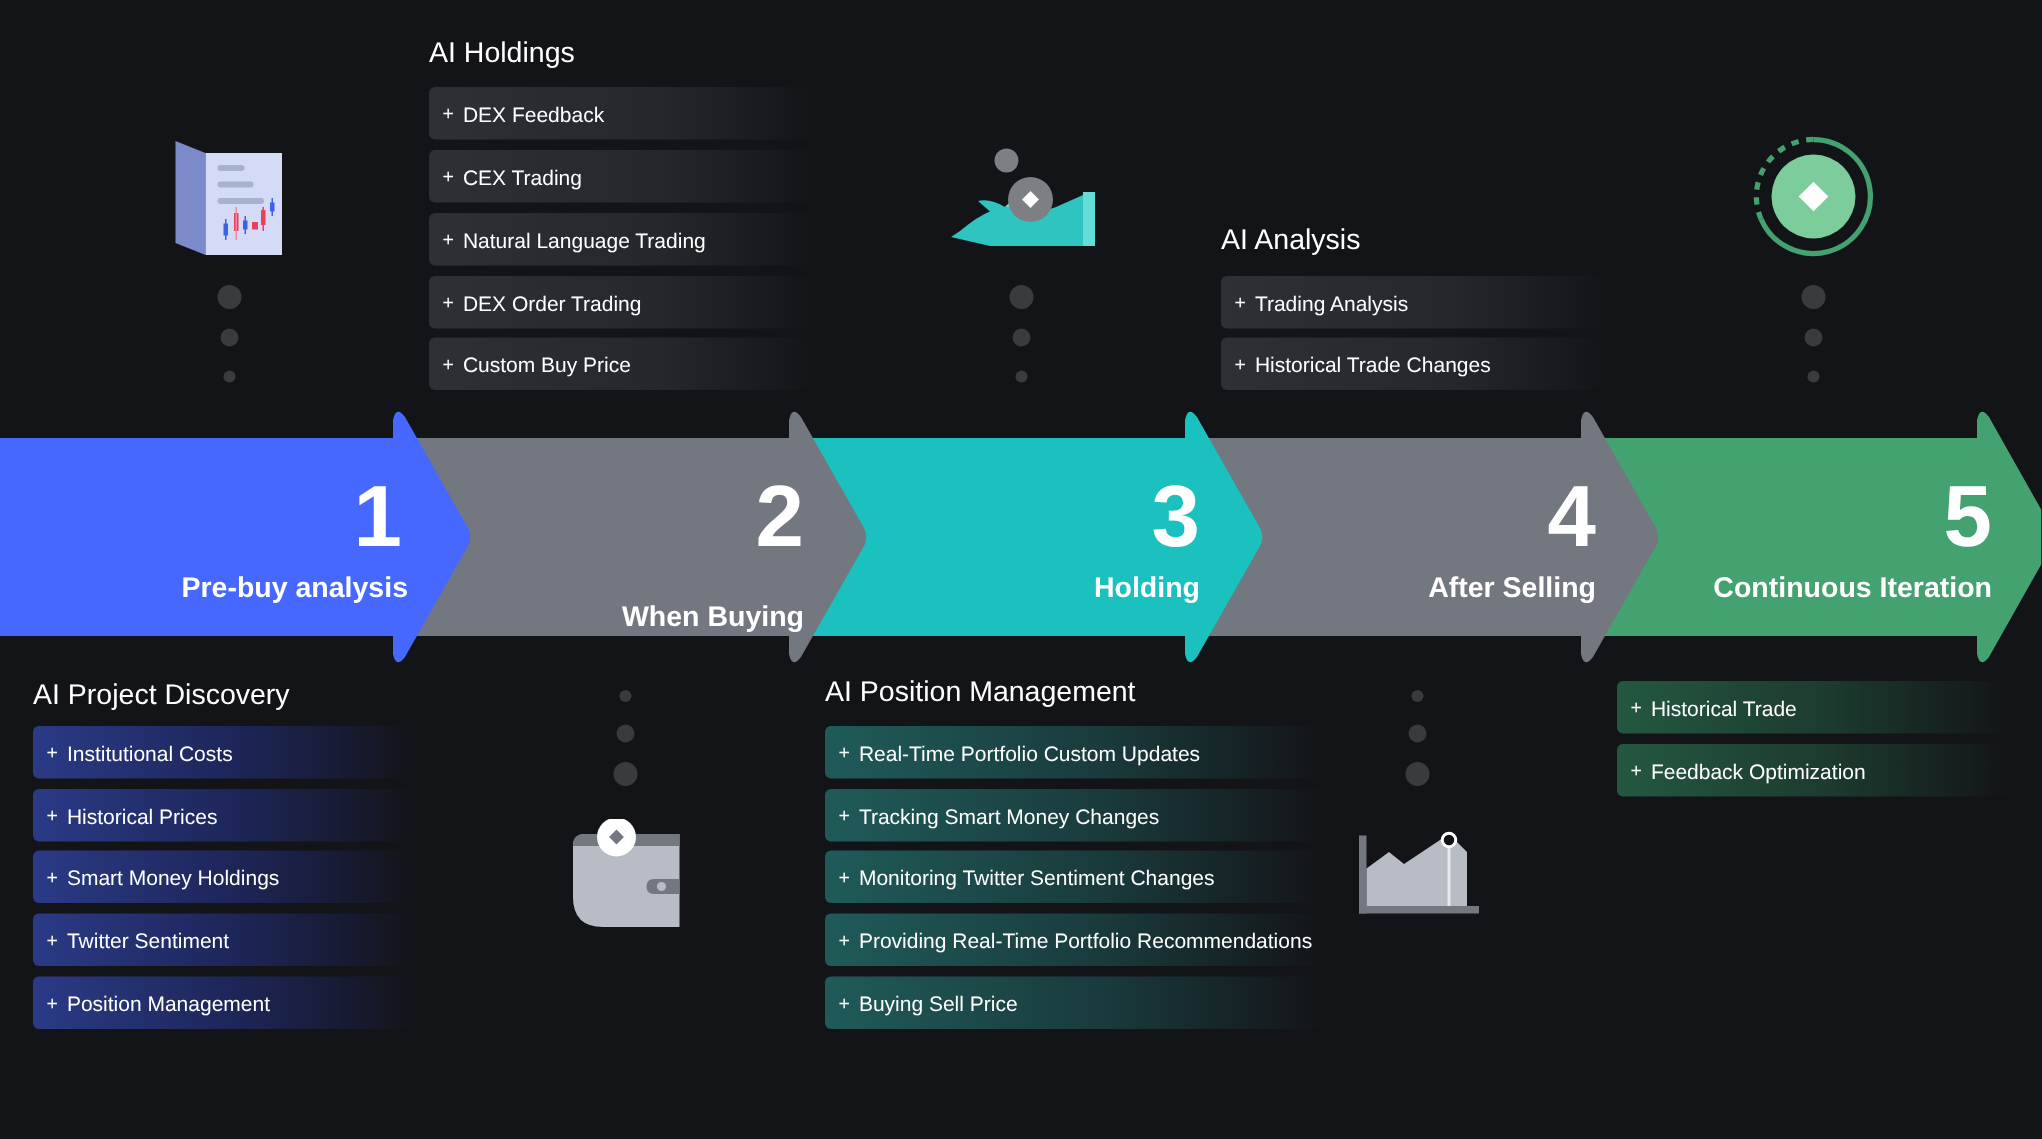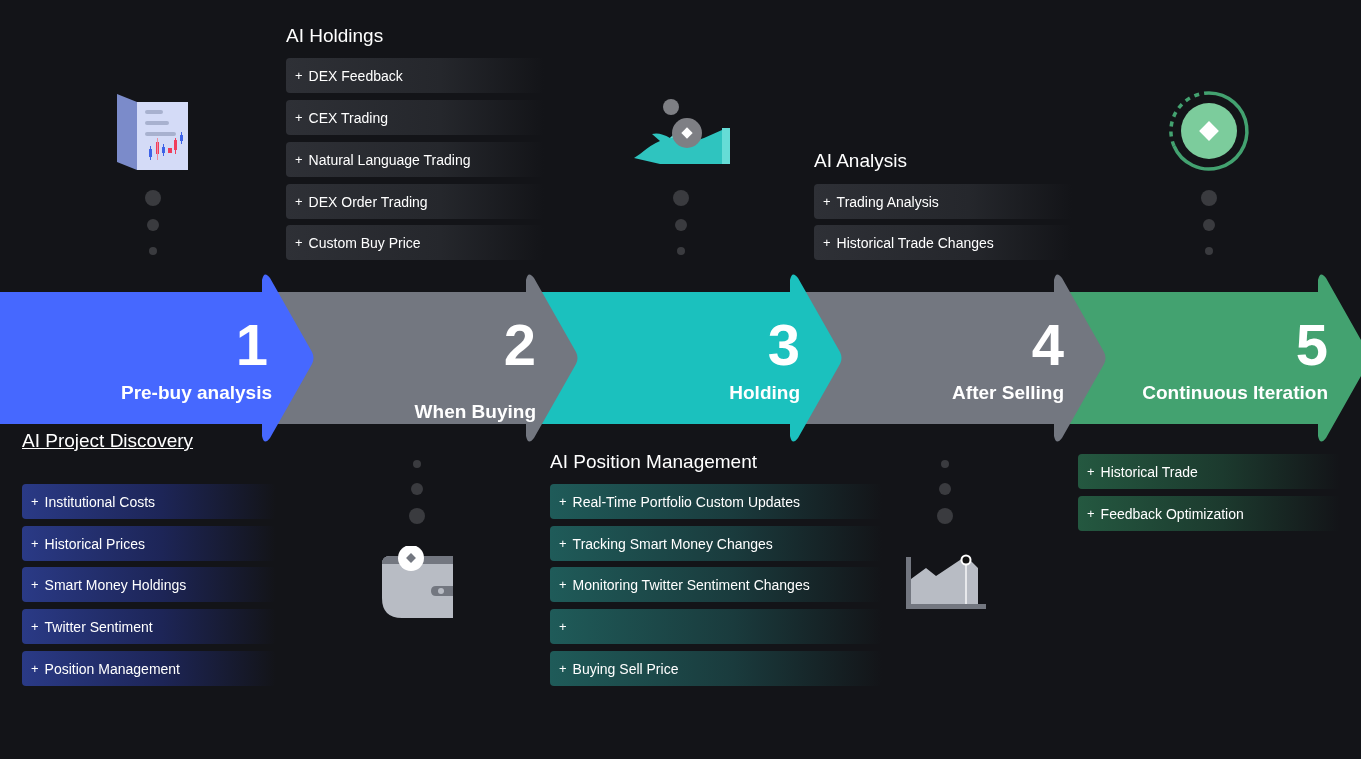--- a/index.html
+++ b/index.html
@@ -157,21 +157,21 @@
 <div class="group-title" style="left:814px;top:150px;">AI Analysis</div>
 <div class="item gray" style="left:814px;top:184px;">
     <span class="plus">+</span>
     <span>Trading Analysis</span>
   </div>
 <div class="item gray" style="left:814px;top:225px;">
     <span class="plus">+</span>
     <span>Historical Trade Changes</span>
   </div>
 
-<div class="group-title" style="left:22px;top:430px;text-decoration:underline;">AI Project Discovery</div>
+<div class="group-title" style="left:22px;top:453px;">AI Project Discovery</div>
 <div class="item blue" style="left:22px;top:484px;">
     <span class="plus">+</span>
     <span>Institutional Costs</span>
   </div>
 <div class="item blue" style="left:22px;top:526px;">
     <span class="plus">+</span>
     <span>Historical Prices</span>
   </div>
 <div class="item blue" style="left:22px;top:567px;">
     <span class="plus">+</span>
@@ -194,20 +194,21 @@
 <div class="item teal" style="left:550px;top:526px;">
     <span class="plus">+</span>
     <span>Tracking Smart Money Changes</span>
   </div>
 <div class="item teal" style="left:550px;top:567px;">
     <span class="plus">+</span>
     <span>Monitoring Twitter Sentiment Changes</span>
   </div>
 <div class="item teal" style="left:550px;top:609px;">
     <span class="plus">+</span>
+    <span>Providing Real-Time Portfolio Recommendations</span>
   </div>
 <div class="item teal" style="left:550px;top:651px;">
     <span class="plus">+</span>
     <span>Buying Sell Price</span>
   </div>
 
 <div class="item green" style="left:1078px;top:454px;">
     <span class="plus">+</span>
     <span>Historical Trade</span>
   </div>

